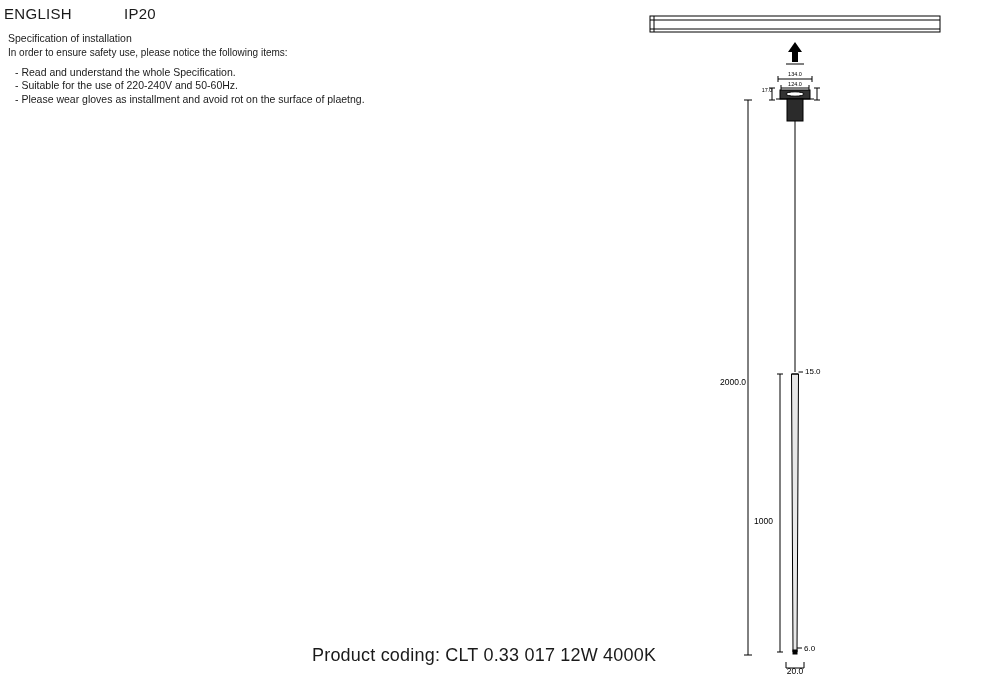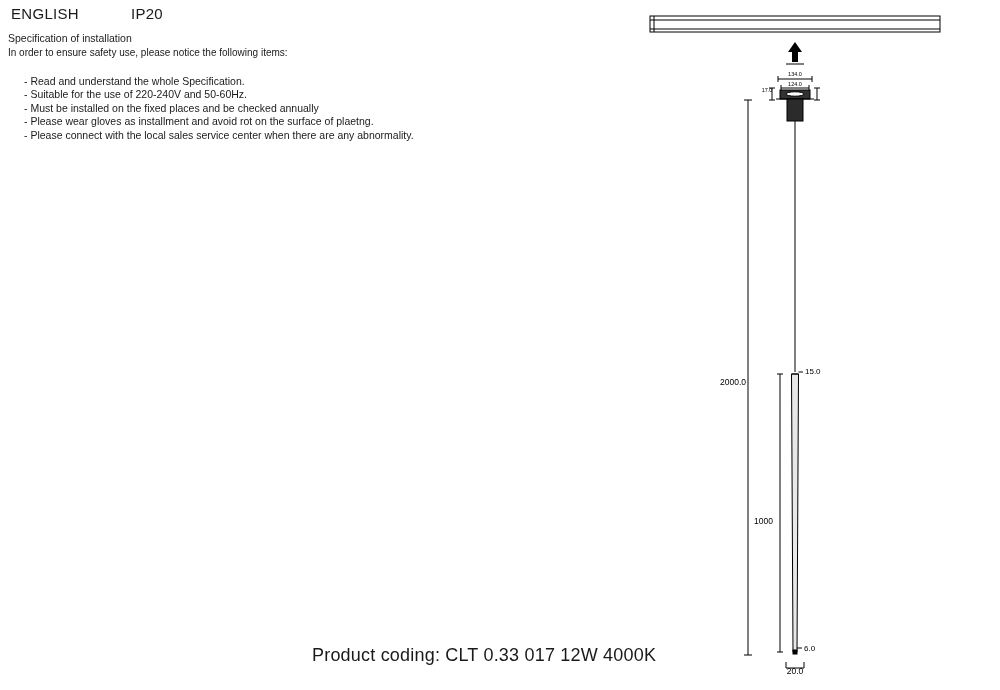--- a/index.html
+++ b/index.html
@@ -12,21 +12,21 @@
     height: 690px;
     position: relative;
     overflow: hidden;
     font-family: "Liberation Sans", sans-serif;
     color: #1a1a1a;
   }
 
   
   .header-row {
     position: absolute;
-    left: 11px;
+    left: 4px;
     top: 5px;
     display: flex;
     align-items: baseline;
   }
   .header-lang {
     font-size: 15px;
     letter-spacing: 0.3px;
   }
   .header-ip {
     font-size: 15px;
@@ -45,21 +45,21 @@
     line-height: 13px;
     margin-bottom: 1px;
   }
   .spec-intro {
     font-size: 10px;
     line-height: 13px;
     margin-bottom: 1px;
   }
   .spec-list {
     list-style: none;
-    margin: 16px;
+    margin: 7px;
     padding: 0;
   }
   .spec-list li {
     font-size: 10.5px;
     line-height: 13.4px;
     white-space: nowrap;
   }
 
   
   .product-coding {
@@ -90,23 +90,21 @@
   <span class="header-lang">ENGLISH</span>
   <span class="header-ip">IP20</span>
 </div>
 
 <div class="spec-block">
   <div class="spec-title">Specification of installation</div>
   <div class="spec-intro">In order to ensure safety use, please notice the following items:</div>
   <ul class="spec-list">
     <li>- Read and understand the whole Specification.</li>
     <li>- Suitable for the use of 220-240V and 50-60Hz.</li>
-    <li>- Must be installed on the fixed places and be checked annually</li>
     <li>- Please wear gloves as installment and avoid rot on the surface of plaetng.</li>
-    <li>- Please connect with the local sales service center when there are any abnormality.</li>
   </ul>
 </div>
 
 <div class="product-coding">Product coding: CLT 0.33 017 12W 4000K</div>
 
 <div class="drawing">
   <svg width="380" height="690" viewBox="0 0 380 690" xmlns="http://www.w3.org/2000/svg">
     <g stroke="#000000" fill="none" stroke-width="1">
 
       <g stroke-width="1">

